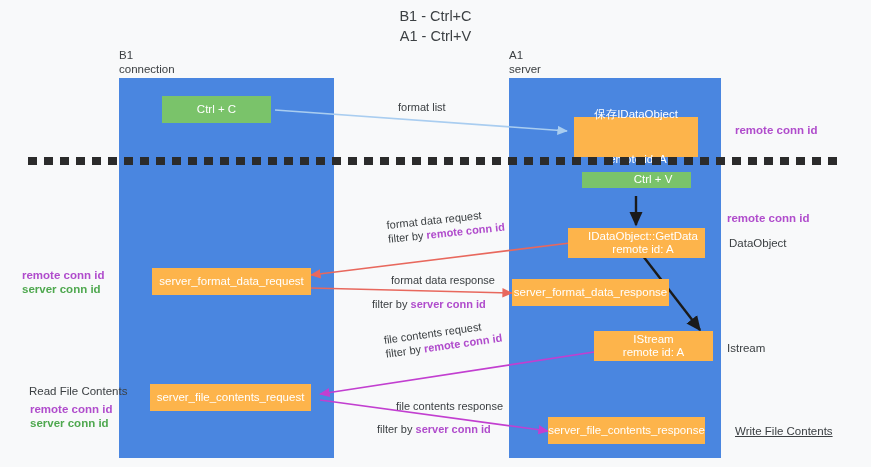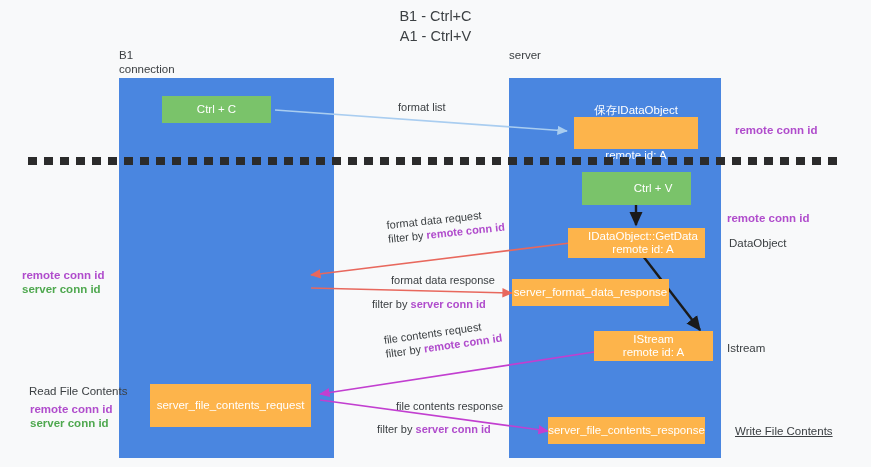--- a/index.html
+++ b/index.html
@@ -106,20 +106,21 @@
   <div class="abs title">
     <div>B1 - Ctrl+C</div>
     <div>A1 - Ctrl+V</div>
   </div>
 
   <div class="abs colhead" style="left:119px; top:48px; width:215px;">
     <div>B1</div>
     <div>connection</div>
   </div>
   <div class="abs colhead" style="left:509px; top:48px; width:212px;">
+    <div>A1</div>
     <div>server</div>
   </div>
 
   <div class="abs lane" id="lane-b1"></div>
   <div class="abs lane" id="lane-a1"></div>
 
   <svg class="abs" id="arrows" viewBox="0 0 871 467">
     <defs>
       <marker id="ah-blue" markerWidth="7" markerHeight="7" refX="6" refY="3.2" orient="auto" markerUnits="strokeWidth">
         <path d="M0,0.3 L6.6,3.2 L0,6.1 z" fill="#a9cdf0"></path>
@@ -149,31 +150,34 @@
 
     <line x1="320" y1="400" x2="548" y2="431" stroke="#c23fd0" stroke-width="1.6" marker-end="url(#ah-mag)"></line>
   </svg>
 
   <div class="abs" id="divider"></div>
 
   <div class="abs node green" style="left:162px; top:96px; width:109px; height:27px;">
     <span>Ctrl + C</span>
   </div>
 
-
-  <div class="abs node orange" style="left:150px; top:384px; width:161px; height:43px;">
+  <div class="abs node orange" style="left:152px; top:268px; width:159px; height:27px;">
+    <span>server_format_data_request</span>
+  </div>
+
+  <div class="abs node orange" style="left:150px; top:384px; width:161px; height:27px;">
     <span>server_file_contents_request</span>
   </div>
 
-  <div class="abs node orange" style="left:574px; top:117px; width:124px; height:32px;gap:32px;">
+  <div class="abs node orange" style="left:574px; top:117px; width:124px; height:40px;gap:32px;">
     <span>保存IDataObject</span>
     <span>remote id: A</span>
   </div>
 
-  <div class="abs node green" style="left:582px; top:172px; width:109px; height:33px;padding-left:33px;">
+  <div class="abs node green" style="left:582px; top:172px; width:109px; height:16px;padding-left:33px;">
     <span>Ctrl + V</span>
   </div>
 
   <div class="abs node orange" style="left:568px; top:228px; width:137px; height:30px;padding-left:13px;">
     <span>IDataObject::GetData</span>
     <span>remote id: A</span>
   </div>
 
   <div class="abs node orange" style="left:512px; top:279px; width:157px; height:27px;">
     <span>server_format_data_response</span>

